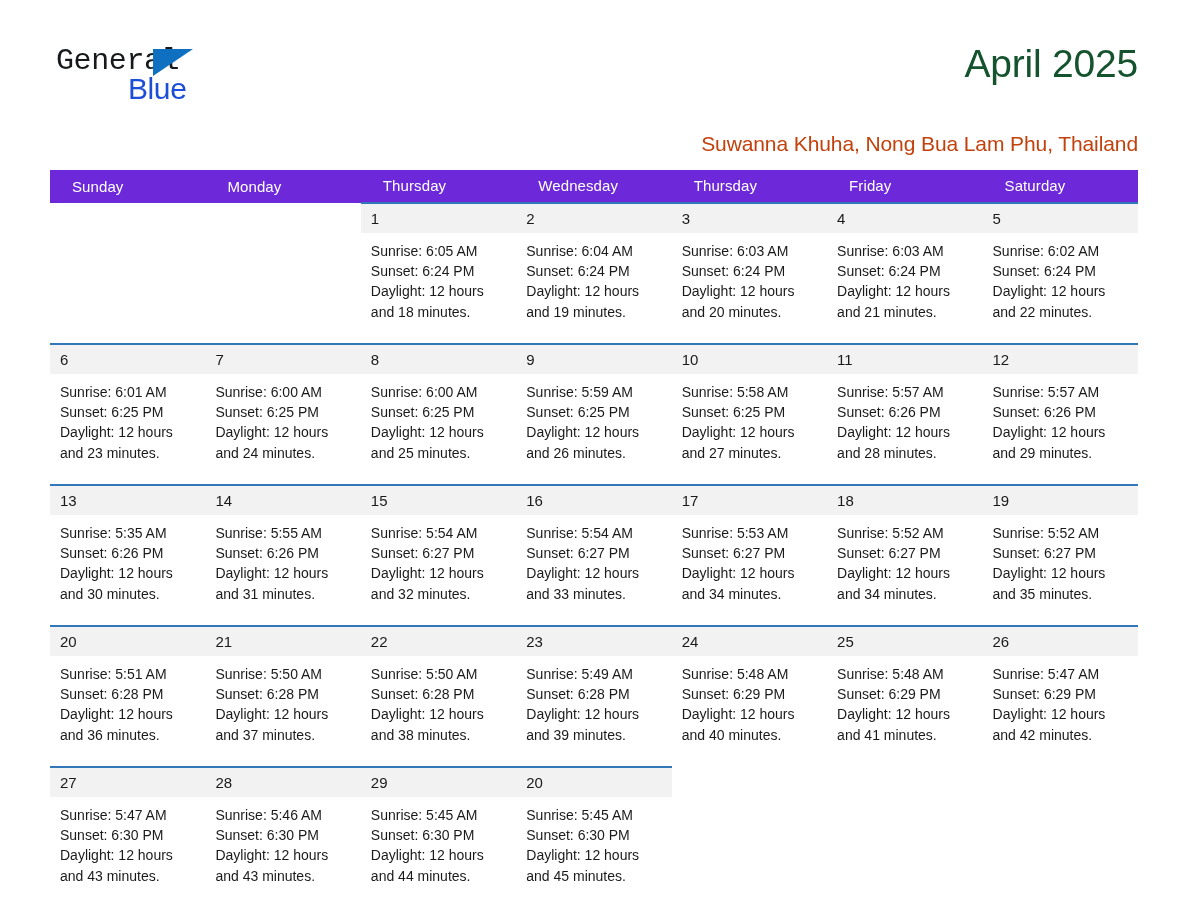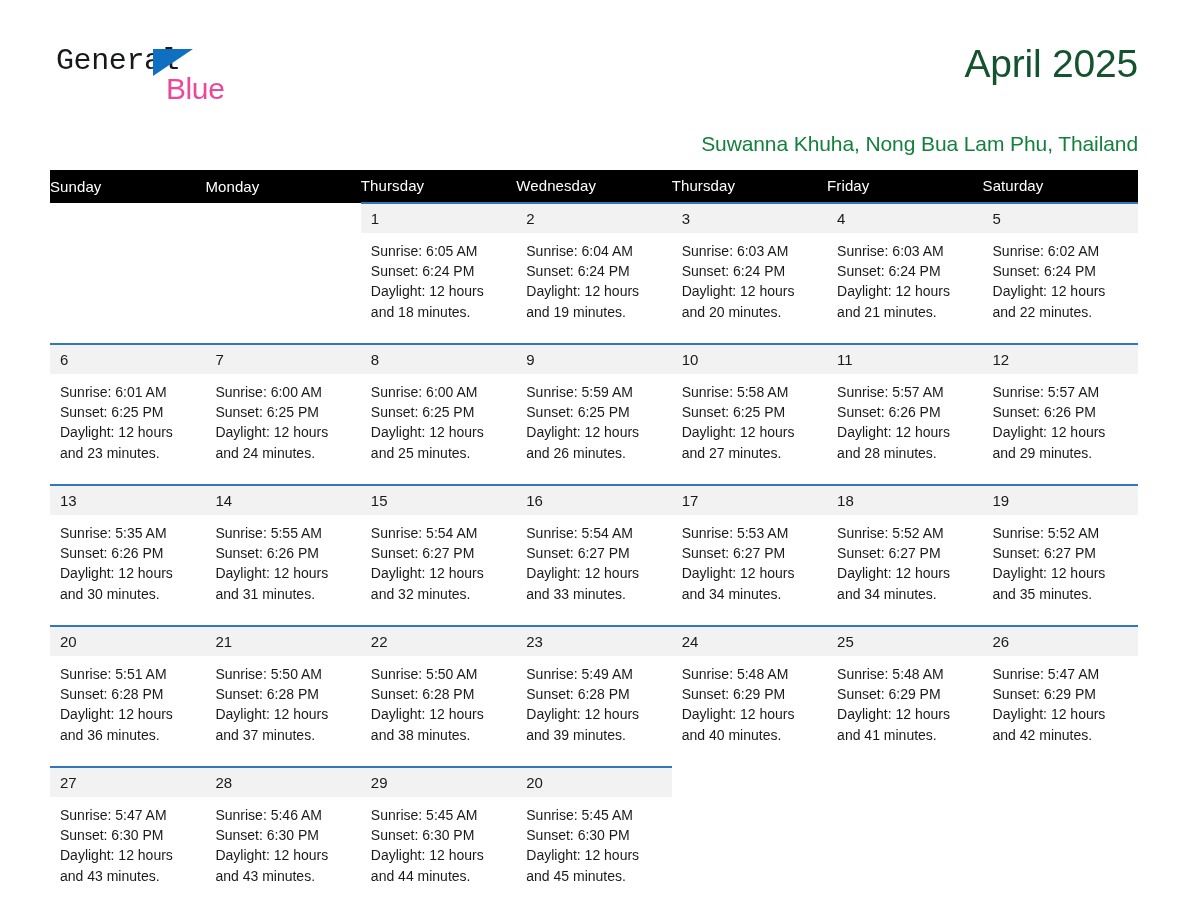--- a/index.html
+++ b/index.html
@@ -53,57 +53,56 @@
     height: 0;
     border-left: 40px solid #0f6fc0;
     border-bottom: 27px solid transparent;
   }
   .logo-blue {
     position: absolute;
     left: 78px;
     top: 30px;
     font-size: 30px;
     letter-spacing: -0.4px;
-    color: #ec4899;
-    margin-left: 38px;
+    color: #1d4ed8;
   }
   .title-block {
     text-align: right;
     padding-top: 2px;
   }
   .cal-title {
     font-size: 39px;
     font-weight: normal;
     color: #14532d;
     line-height: 1.05;
     letter-spacing: -0.2px;
   }
 
   .cal-subtitle {
     margin-top: 16px;
     text-align: right;
     font-size: 21px;
-    color: #15803d;
+    color: #c2410c;
     letter-spacing: -0.1px;
   }
 
   
   .calendar {
     margin-top: 14px;
     width: 1088px;
     border-collapse: collapse;
     table-layout: fixed;
   }
   .calendar th {
-    background: #000000;
+    background: #6d28d9;
     color: #ffffff;
     font-weight: normal;
     font-size: 15px;
     text-align: left;
-    padding: 7px 0 8px 0;
+    padding: 7px 0 8px 22px;
     letter-spacing: 0.1px;
   }
   .calendar td {
     vertical-align: top;
     padding: 0;
     border-top: 2px solid #3277b8;
     width: 155.4px;
   }
   .daynum {
     background: #f2f2f2;

